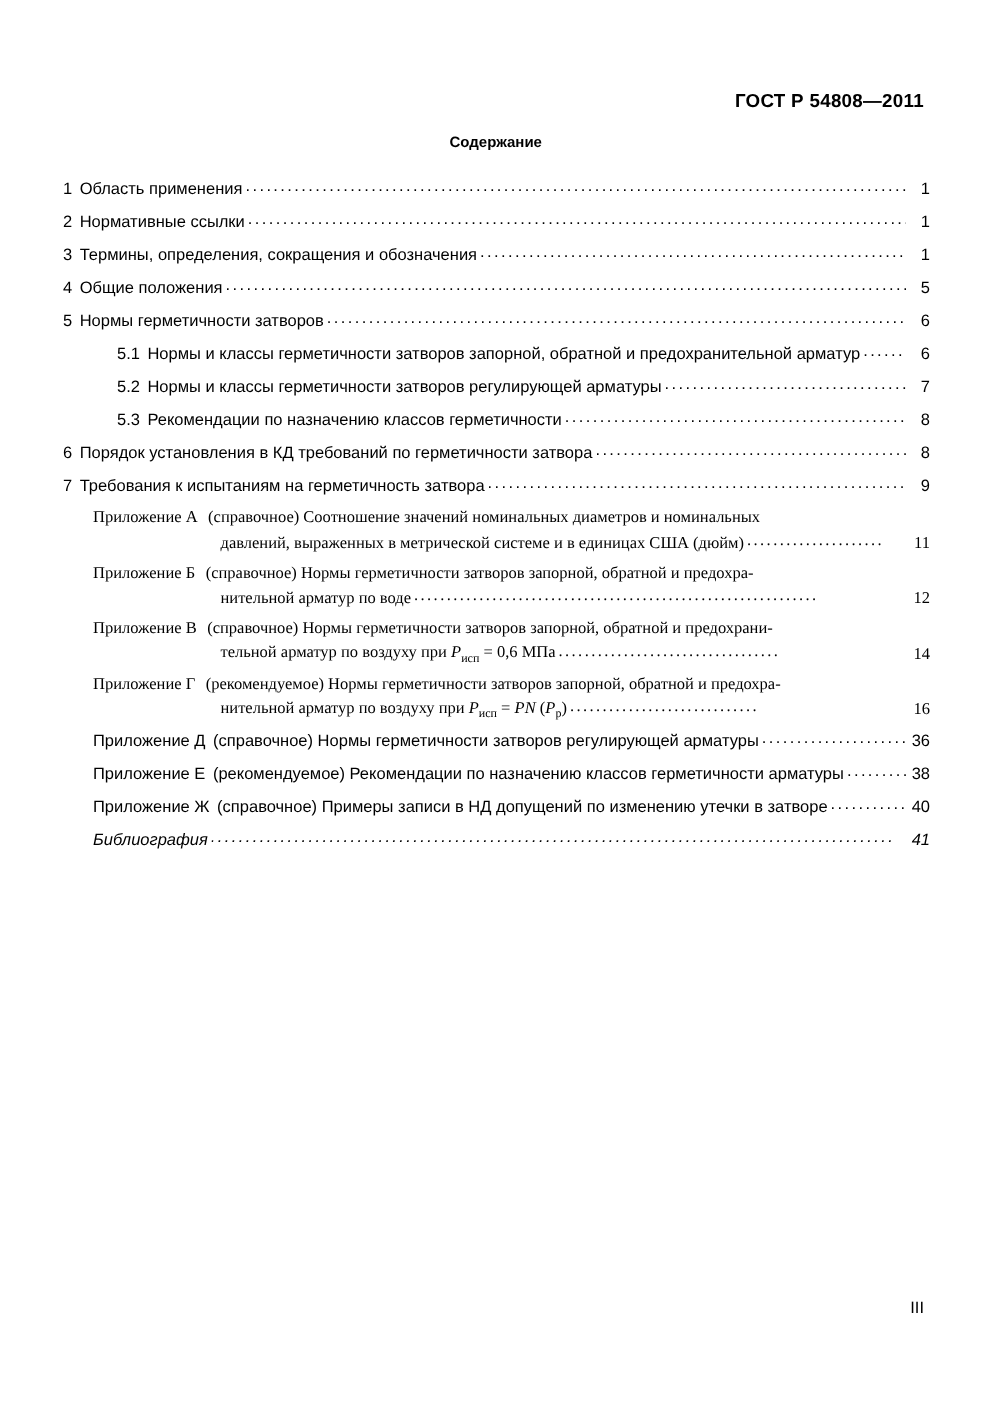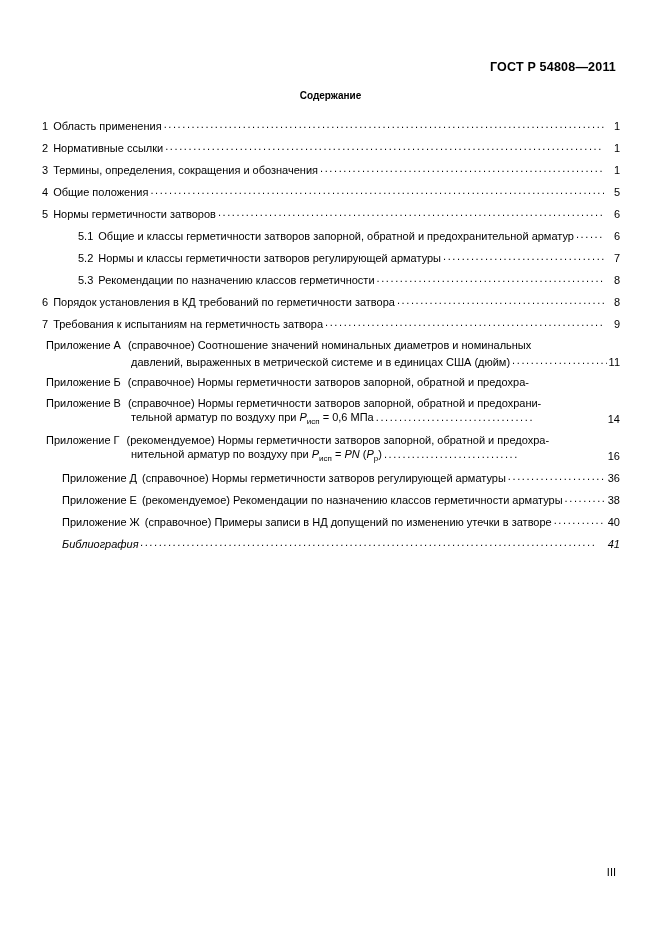--- a/index.html
+++ b/index.html
@@ -80,22 +80,23 @@
   
   .lvl1 { margin-left: 0px; }
   .lvl2 { margin-left: 36px; }
   .app { margin-left: 20px; }
 
   
   .entry-multi {
     font-size: 11px;
     line-height: 14.5px;
     margin-bottom: 6px;
-    margin-left: 4px;
+    margin-left: 20px;
     position: relative;
+    font-family: Liberation Serif, serif;
   }
   .entry-multi .first-row {
     display: flex;
     align-items: flex-end;
   }
   .entry-multi .app-name {
     flex: 0 0 auto;
     white-space: nowrap;
     padding-right: 7px;
   }
@@ -183,21 +184,21 @@
 
     <div class="entry lvl1">
       <span class="num">5</span>
       <span class="label">Нормы герметичности затворов</span>
       <span class="dots">..................................................................................................</span>
       <span class="page-no">6</span>
     </div>
 
     <div class="entry lvl2">
       <span class="num">5.1</span>
-      <span class="label">Общие и классы герметичности затворов запорной, обратной и предохранительной арматур</span>
+      <span class="label">Нормы и классы герметичности затворов запорной, обратной и предохранительной арматур</span>
       <span class="dots">..................................................................................................</span>
       <span class="page-no">6</span>
     </div>
 
     <div class="entry lvl2">
       <span class="num">5.2</span>
       <span class="label">Нормы и классы герметичности затворов регулирующей арматуры</span>
       <span class="dots">..................................................................................................</span>
       <span class="page-no">7</span>
     </div>
@@ -233,20 +234,25 @@
         <span class="dots">.....................</span>
         <span class="page-no">11</span>
       </div>
     </div>
 
     <div class="entry-multi">
       <div class="first-row">
         <span class="app-name">Приложение Б</span>
         <span class="app-text">(справочное) Нормы герметичности затворов запорной, обратной и предохра-</span>
       </div>
+      <div class="cont-row">
+        <span class="ctext">нительной арматур по воде</span>
+        <span class="dots">..............................................................</span>
+        <span class="page-no">12</span>
+      </div>
     </div>
 
     <div class="entry-multi">
       <div class="first-row">
         <span class="app-name">Приложение В</span>
         <span class="app-text">(справочное) Нормы герметичности затворов запорной, обратной и предохрани-</span>
       </div>
       <div class="cont-row">
         <span class="ctext">тельной арматур по воздуху при <span class="ital">Р</span><sub>исп</sub> = 0,6 МПа</span>
         <span class="dots">..................................</span>

